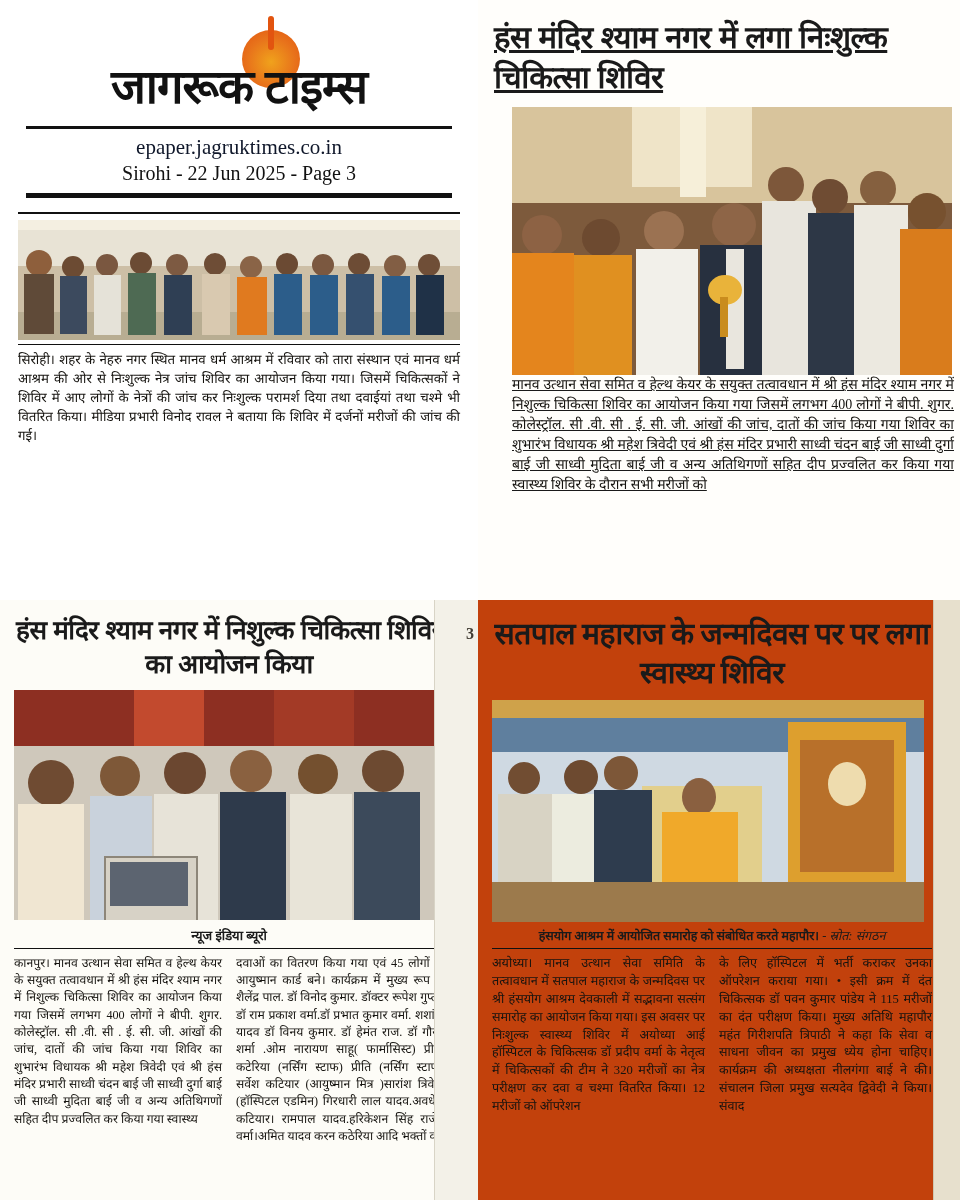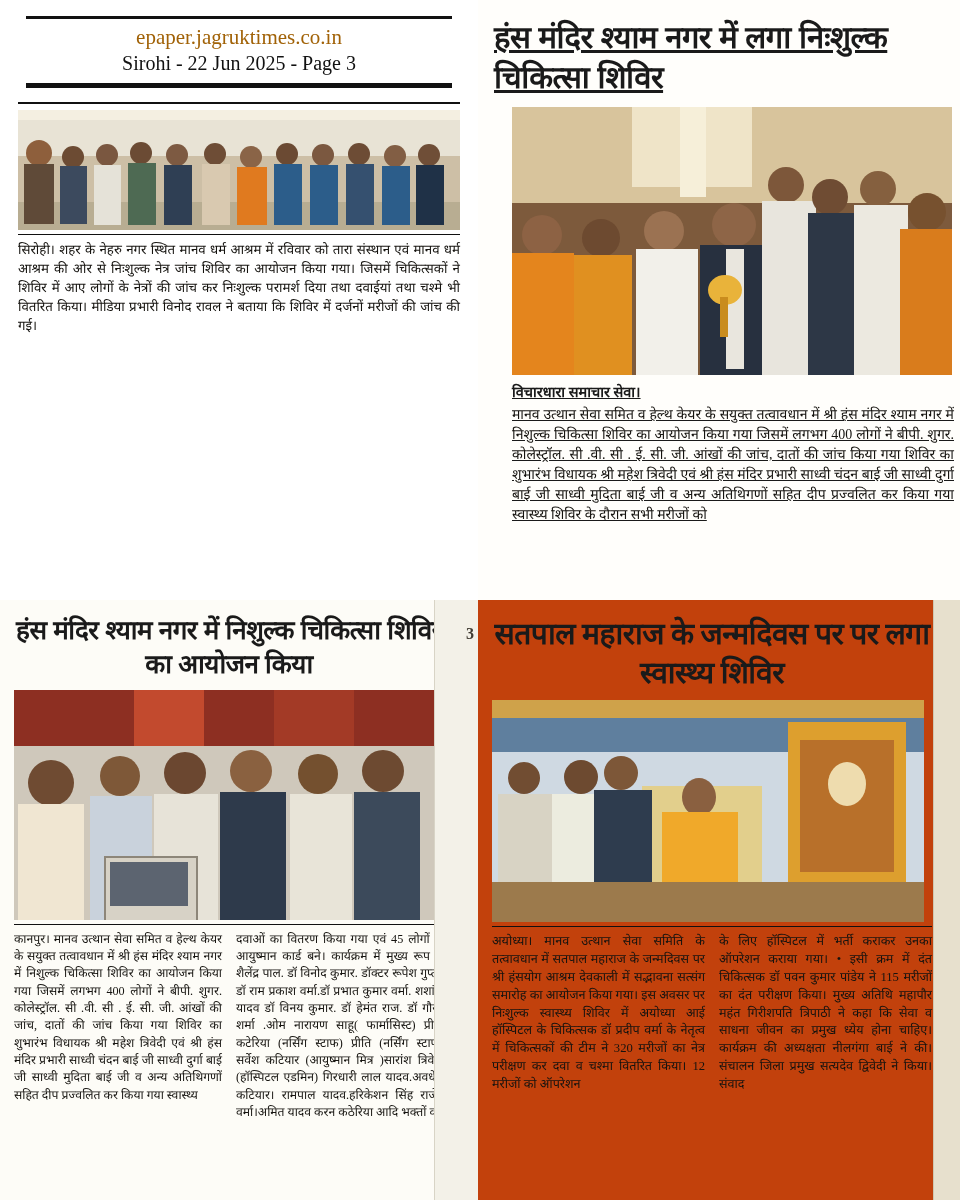--- a/index.html
+++ b/index.html
@@ -69,21 +69,21 @@
     border-radius: 3px;
   }
   .mast-rule {
     height: 3px;
     background: #111;
     margin: 2px 16px 6px 16px;
   }
   .mast-url {
     font-family: "Liberation Serif", serif;
     font-size: 21px;
-    color: #a16207;
+    color: #0f172a;
     margin-top: 4px;
   }
   .mast-sub {
     font-family: "Liberation Serif", serif;
     font-size: 20px;
     color: #111;
     margin-top: 2px;
   }
   .mast-rule2 {
     height: 4px;
@@ -207,20 +207,24 @@
   .blob { position: absolute; border-radius: 50%; }
   .rect { position: absolute; }
 </style>
 </head>
 <body>
 
 <div class="page">
 
   <div class="quad" id="q1">
     <div class="masthead">
+      <div class="logo-wrap">
+        <div class="sun"></div>
+        <div class="mast-title">जागरूक टाइम्स</div>
+      </div>
       <div class="mast-rule"></div>
       <div class="mast-url">epaper.jagruktimes.co.in</div>
       <div class="mast-sub">Sirohi - 22 Jun 2025 - Page 3</div>
       <div class="mast-rule2"></div>
     </div>
 
     <div class="art1">
       <div class="rule-thin"></div>
 
       <div class="photo" style="height:120px;">
@@ -283,21 +287,20 @@
         <div class="blob" style="left:300px;top:72px;width:36px;height:36px;background:#6f4c33;"></div>
         <div class="rect" style="left:296px;top:106px;width:52px;height:162px;background:#2d3746;"></div>
         <div class="blob" style="left:348px;top:64px;width:36px;height:36px;background:#85603f;"></div>
         <div class="rect" style="left:342px;top:98px;width:54px;height:170px;background:#ece9e0;"></div>
         <div class="blob" style="left:396px;top:86px;width:38px;height:38px;background:#77512f;"></div>
         <div class="rect" style="left:388px;top:122px;width:52px;height:146px;background:#d97c1c;"></div>
         <div class="blob" style="left:196px;top:168px;width:34px;height:30px;background:#e9b33a;"></div>
         <div class="rect" style="left:208px;top:190px;width:8px;height:40px;background:#c98c1e;"></div>
       </div>
 
-      <div class="cap-left" style="margin-left:18px;">विचारधारा समाचार सेवा।</div>
       <div class="body-txt" style="margin-left:18px;width:442px;font-size:14px;">मानव उत्थान सेवा समित व हेल्थ केयर के सयुक्त तत्वावधान में श्री हंस मंदिर श्याम नगर में निशुल्क चिकित्सा शिविर का आयोजन किया गया जिसमें लगभग 400 लोगों ने बीपी. शुगर. कोलेस्ट्रॉल. सी .वी. सी . ई. सी. जी. आंखों की जांच, दातों की जांच किया गया शिविर का शुभारंभ विधायक श्री महेश त्रिवेदी एवं श्री हंस मंदिर प्रभारी साध्वी चंदन बाई जी साध्वी दुर्गा बाई जी साध्वी मुदिता बाई जी व अन्य अतिथिगणों सहित दीप प्रज्वलित कर किया गया स्वास्थ्य शिविर के दौरान सभी मरीजों को</div>
     </div>
   </div>
 
   <div class="quad" id="q3">
     <div class="inner" style="width:430px;">
       <h2>हंस मंदिर श्याम नगर में निशुल्क चिकित्सा शिविर का आयोजन किया</h2>
 
       <div class="photo" style="height:230px;width:424px;">
         <div class="rect" style="left:0;top:0;width:100%;height:100%;background:#b9b2a4;"></div>
@@ -314,20 +317,21 @@
         <div class="blob" style="left:216px;top:60px;width:42px;height:42px;background:#8a6140;"></div>
         <div class="rect" style="left:206px;top:102px;width:66px;height:128px;background:#2e3a4b;"></div>
         <div class="blob" style="left:284px;top:64px;width:40px;height:40px;background:#74502f;"></div>
         <div class="rect" style="left:276px;top:104px;width:62px;height:126px;background:#e8e4d8;"></div>
         <div class="blob" style="left:348px;top:60px;width:42px;height:42px;background:#6d4a31;"></div>
         <div class="rect" style="left:340px;top:102px;width:66px;height:128px;background:#3c4a5b;"></div>
         <div class="rect" style="left:90px;top:166px;width:90px;height:64px;background:#d7d2c6;border:2px solid #8d8679;"></div>
         <div class="rect" style="left:96px;top:172px;width:78px;height:44px;background:#5c6470;"></div>
       </div>
 
+      <div class="byline">न्यूज इंडिया ब्यूरो</div>
       <div class="rule-thin" style="height:1px;"></div>
       <div style="display:flex;gap:14px;">
         <div class="body-txt" style="flex:1;font-size:12.2px;">कानपुर। मानव उत्थान सेवा समित व हेल्थ केयर के सयुक्त तत्वावधान में श्री हंस मंदिर श्याम नगर में निशुल्क चिकित्सा शिविर का आयोजन किया गया जिसमें लगभग 400 लोगों ने बीपी. शुगर. कोलेस्ट्रॉल. सी .वी. सी . ई. सी. जी. आंखों की जांच, दातों की जांच किया गया शिविर का शुभारंभ विधायक श्री महेश त्रिवेदी एवं श्री हंस मंदिर प्रभारी साध्वी चंदन बाई जी साध्वी दुर्गा बाई जी साध्वी मुदिता बाई जी व अन्य अतिथिगणों सहित दीप प्रज्वलित कर किया गया स्वास्थ्य</div>
         <div class="body-txt" style="flex:1;font-size:12.2px;">दवाओं का वितरण किया गया एवं 45 लोगों के आयुष्मान कार्ड बने। कार्यक्रम में मुख्य रूप से शैलेंद्र पाल. डॉ विनोद कुमार. डॉक्टर रूपेश गुप्ता. डॉ राम प्रकाश वर्मा.डॉ प्रभात कुमार वर्मा. शशांक यादव डॉ विनय कुमार. डॉ हेमंत राज. डॉ गौरव शर्मा .ओम नारायण साहू( फार्मासिस्ट) प्रीति कटेरिया (नर्सिंग स्टाफ) प्रीति (नर्सिंग स्टाफ) सर्वेश कटियार (आयुष्मान मित्र )सारांश त्रिवेदी (हॉस्पिटल एडमिन) गिरधारी लाल यादव.अवधेश कटियार। रामपाल यादव.हरिकेशन सिंह राजेंद्र वर्मा।अमित यादव करन कठेरिया आदि भक्तों का</div>
       </div>
     </div>
 
     <div class="sidecol">
       <div style="font-size:16px;font-weight:bold;text-align:right;margin-bottom:10px;">3</div>
     </div>
@@ -350,20 +354,24 @@
         <div class="rect" style="left:170px;top:112px;width:76px;height:70px;background:#f0a92a;"></div>
         <div class="blob" style="left:72px;top:60px;width:34px;height:34px;background:#6d4a30;"></div>
         <div class="rect" style="left:60px;top:94px;width:58px;height:88px;background:#ececdf;"></div>
         <div class="blob" style="left:112px;top:56px;width:34px;height:34px;background:#7d5738;"></div>
         <div class="rect" style="left:102px;top:90px;width:58px;height:92px;background:#2e3c4e;"></div>
         <div class="blob" style="left:16px;top:62px;width:32px;height:32px;background:#714d32;"></div>
         <div class="rect" style="left:6px;top:94px;width:54px;height:88px;background:#d8d3c4;"></div>
         <div class="rect" style="left:0;top:0;width:100%;height:18px;background:#cfa24a;"></div>
       </div>
 
+      <div class="cap-center">
+        <span>हंसयोग आश्रम में आयोजित समारोह को संबोधित करते महापौर।</span>
+        <span class="src">- स्रोत: संगठन</span>
+      </div>
       <div class="rule-thin" style="height:1px;"></div>
 
       <div style="display:flex;gap:14px;">
         <div class="body-txt" style="flex:1;font-size:12.6px;">अयोध्या। मानव उत्थान सेवा समिति के तत्वावधान में सतपाल महाराज के जन्मदिवस पर श्री हंसयोग आश्रम देवकाली में सद्भावना सत्संग समारोह का आयोजन किया गया। इस अवसर पर निःशुल्क स्वास्थ्य शिविर में अयोध्या आई हॉस्पिटल के चिकित्सक डॉ प्रदीप वर्मा के नेतृत्व में चिकित्सकों की टीम ने 320 मरीजों का नेत्र परीक्षण कर दवा व चश्मा वितरित किया। 12 मरीजों को ऑपरेशन</div>
         <div class="body-txt" style="flex:1;font-size:12.6px;">के लिए हॉस्पिटल में भर्ती कराकर उनका ऑपरेशन कराया गया। • इसी क्रम में दंत चिकित्सक डॉ पवन कुमार पांडेय ने 115 मरीजों का दंत परीक्षण किया। मुख्य अतिथि महापौर महंत गिरीशपति त्रिपाठी ने कहा कि सेवा व साधना जीवन का प्रमुख ध्येय होना चाहिए। कार्यक्रम की अध्यक्षता नीलगंगा बाई ने की। संचालन जिला प्रमुख सत्यदेव द्विवेदी ने किया। संवाद</div>
       </div>
     </div>
     <div class="rightstrip"></div>
   </div>
 

